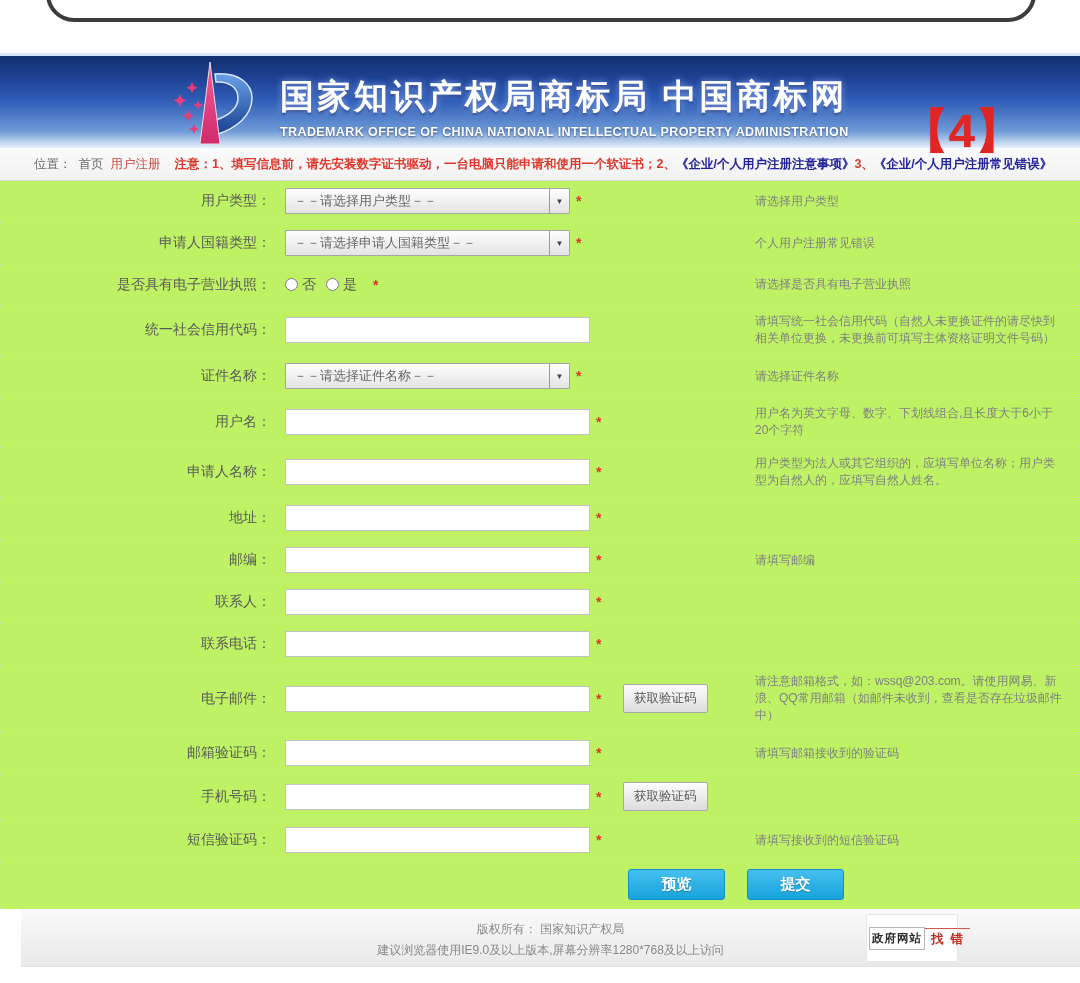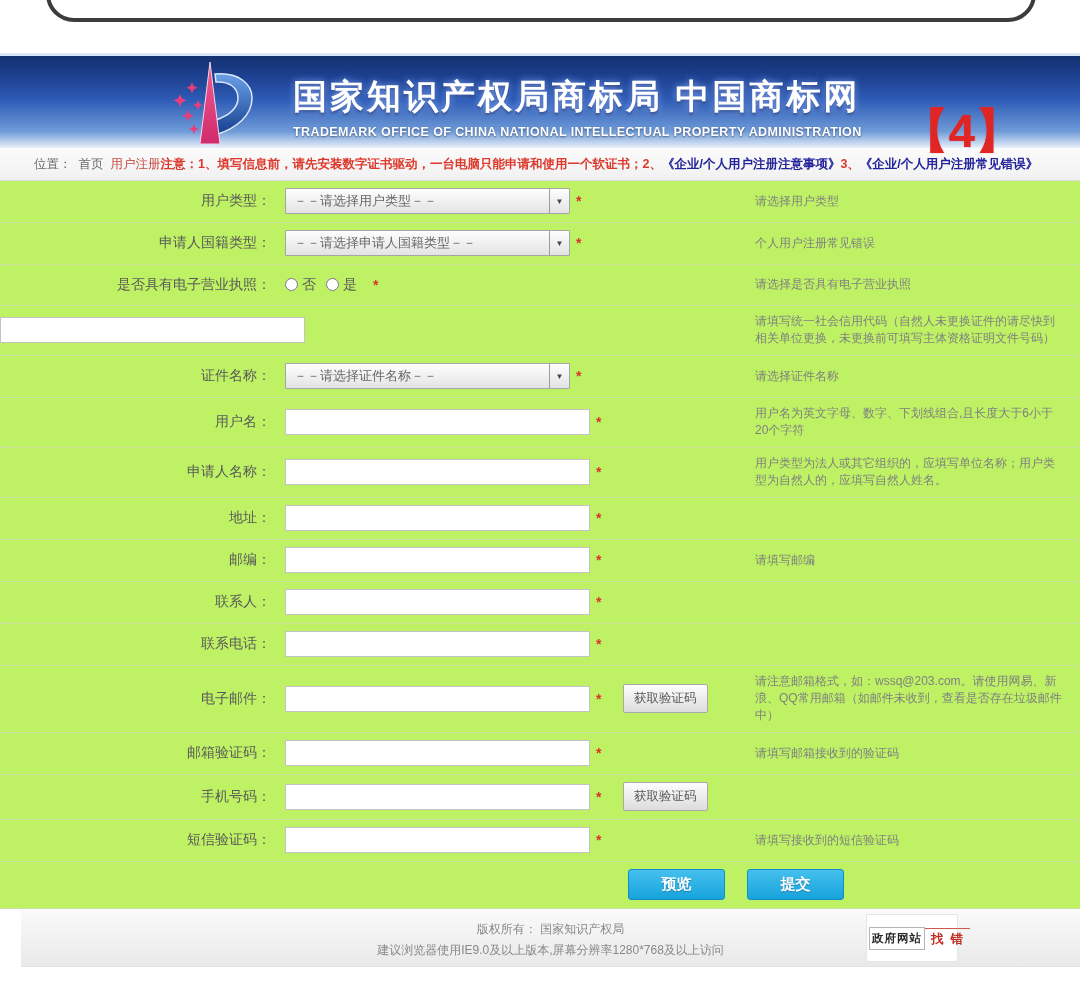--- a/index.html
+++ b/index.html
@@ -21,21 +21,21 @@
   .top-gap { height: 53px; background: #fff; }
   .banner-topline { height: 3px; background: #d7e5f6; }
 
   
   .banner {
     position: relative; height: 92px;
     background: linear-gradient(180deg, #13306f 0%, #1d4090 22%, #2e5cb6 48%, #6f9bd8 82%, #e9f1fb 100%);
     overflow: visible;
   }
   .logo { position: absolute; left: 166px; top: 4px; width: 92px; height: 86px; }
-  .banner-titles { position: absolute; left: 293px; top: 18px; }
+  .banner-titles { position: absolute; left: 280px; top: 18px; }
   .banner-title {
     color: #fff; font-size: 34px; font-weight: bold; letter-spacing: 3px;
     text-shadow: 0 0 7px rgba(140,175,255,.9), 0 2px 3px rgba(0,0,40,.55);
     white-space: nowrap;
   }
   .banner-subtitle {
     color: #fff; font-size: 12.5px; font-weight: bold; margin-top: 5px;
     letter-spacing: .4px; text-shadow: 0 1px 2px rgba(0,0,40,.5); white-space: nowrap;
   }
   .page-marker {
@@ -46,21 +46,21 @@
 
   
   .notice-bar {
     height: 33px; display: flex; align-items: center;
     padding-left: 34px; white-space: nowrap;
     background: linear-gradient(180deg, #fbfbfb, #f1f1f1);
     border-bottom: 1px solid #dedede;
     font-size: 12.5px;
   }
   .crumb-label, .crumb-home { color: #6b6b6b; margin-right: 7px; }
-  .crumb-current { color: #c94a42; margin-right: 0; }
+  .crumb-current { color: #c94a42; margin-right: 14px; }
   .notice-red { color: #dd382c; font-weight: bold; }
   .notice-link { color: #23239a; font-weight: bold; text-decoration: none; }
 
   
   .form-area { background: #bef264; }
   .form-row {
     display: flex; align-items: center;
     padding: 7px 0 8px 0;
     border-bottom: 1px dotted #d4d4d4;
     min-height: 41px;
@@ -218,20 +218,21 @@
         <input type="radio" name="ebl" style="">
         <span class="radio-label">是</span>
       </div>
       <span class="req-star">*</span>
     </div>
     <div class="f-extra"></div>
     <div class="f-hint">请选择是否具有电子营业执照</div>
   </div>
 
   <div class="form-row">
+    <div class="f-label">统一社会信用代码：</div>
     <div class="f-control">
       <input class="text-input" type="text" style="">
     </div>
     <div class="f-extra"></div>
     <div class="f-hint">请填写统一社会信用代码（自然人未更换证件的请尽快到相关单位更换，未更换前可填写主体资格证明文件号码）</div>
   </div>
 
   <div class="form-row">
     <div class="f-label">证件名称：</div>
     <div class="f-control">

